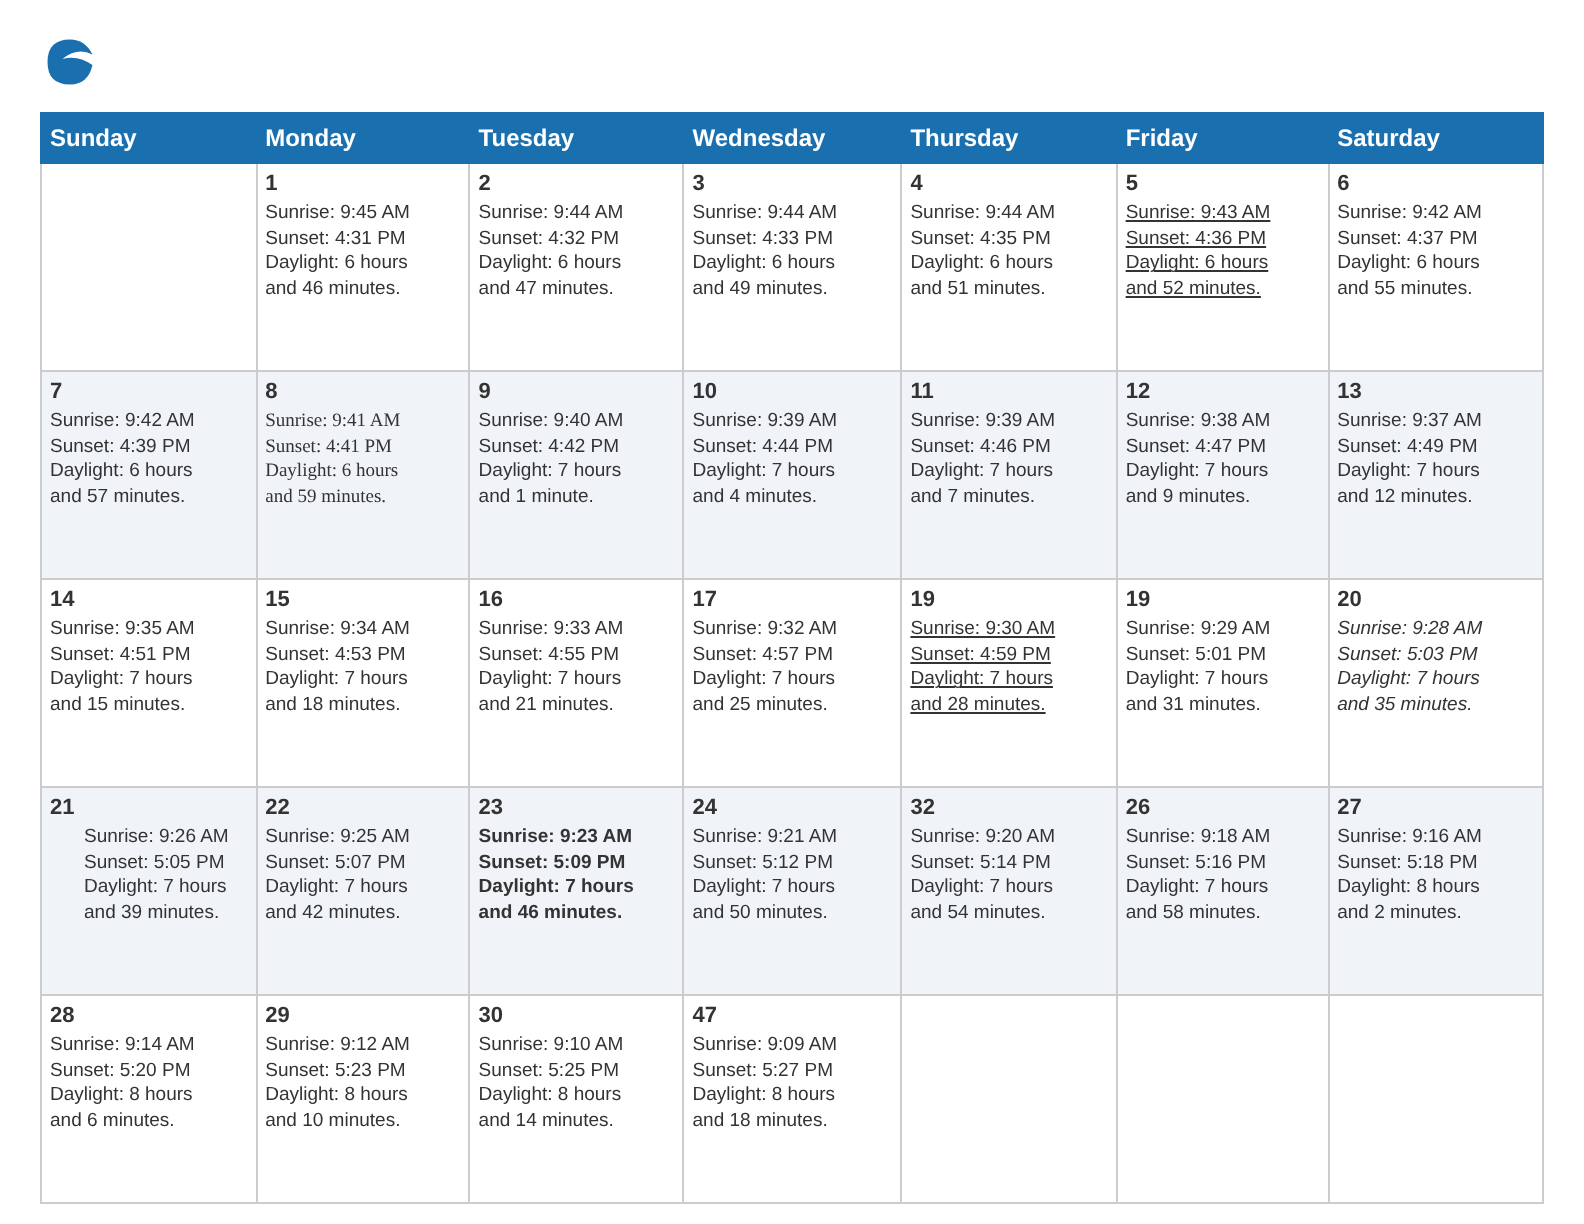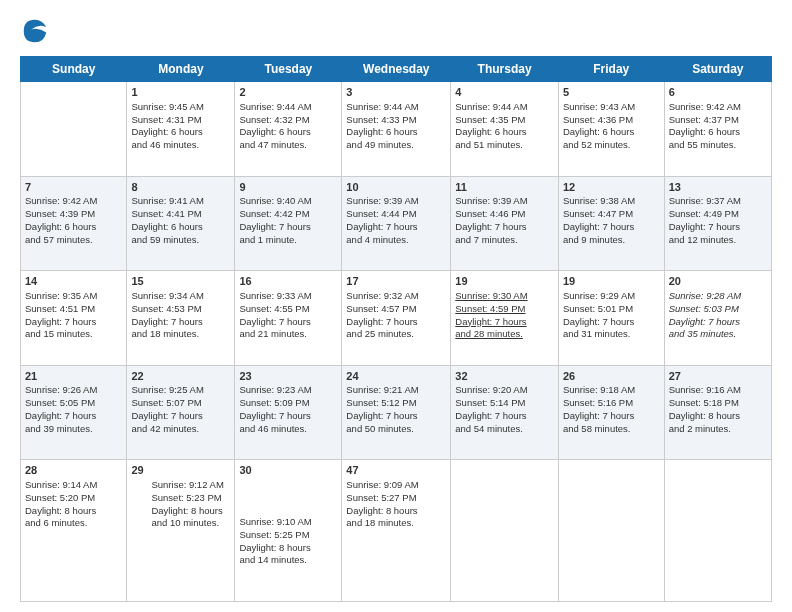--- a/index.html
+++ b/index.html
@@ -57,21 +57,21 @@
     .calendar {
       width: 100%;
       border-collapse: collapse;
       flex: 1;
       font-size: 10.5px;
     }
     .calendar th {
       background-color: #1a6faf;
       color: #fff;
       padding: 5px 4px;
-      text-align: center;
+      text-align: left;
       font-size: 12px;
       font-weight: bold;
       border: 1px solid #1a6faf;
     }
     .calendar td {
       border: 1px solid #ccc;
       vertical-align: top;
       padding: 3px 4px;
       width: 113px;
       min-height: 80px;
@@ -156,21 +156,21 @@
           </td>
           <td>
             <span class="day-number">4</span>
             <div class="day-info" style="white-space: pre-line;">Sunrise: 9:44 AM
 Sunset: 4:35 PM
 Daylight: 6 hours
 and 51 minutes.</div>
           </td>
           <td>
             <span class="day-number">5</span>
-            <div class="day-info" style="white-space: pre-line;">Sunrise: 9:43 AM
+            <div class="day-info" style="white-space: pre-line; text-decoration: underline;">Sunrise: 9:43 AM
 Sunset: 4:36 PM
 Daylight: 6 hours
 and 52 minutes.</div>
           </td>
           <td>
             <span class="day-number">6</span>
             <div class="day-info" style="white-space: pre-line;">Sunrise: 9:42 AM
 Sunset: 4:37 PM
 Daylight: 6 hours
 and 55 minutes.</div>
@@ -179,21 +179,21 @@
         <tr class="row-shaded">
           <td>
             <span class="day-number">7</span>
             <div class="day-info" style="white-space: pre-line;">Sunrise: 9:42 AM
 Sunset: 4:39 PM
 Daylight: 6 hours
 and 57 minutes.</div>
           </td>
           <td>
             <span class="day-number">8</span>
-            <div class="day-info" style="white-space: pre-line;">Sunrise: 9:41 AM
+            <div class="day-info" style="white-space: pre-line; font-family: Liberation Serif, serif;">Sunrise: 9:41 AM
 Sunset: 4:41 PM
 Daylight: 6 hours
 and 59 minutes.</div>
           </td>
           <td>
             <span class="day-number">9</span>
             <div class="day-info" style="white-space: pre-line;">Sunrise: 9:40 AM
 Sunset: 4:42 PM
 Daylight: 7 hours
 and 1 minute.</div>
@@ -274,35 +274,35 @@
             <span class="day-number">20</span>
             <div class="day-info" style="white-space: pre-line; font-style: italic;">Sunrise: 9:28 AM
 Sunset: 5:03 PM
 Daylight: 7 hours
 and 35 minutes.</div>
           </td>
         </tr>
         <tr class="row-shaded">
           <td>
             <span class="day-number">21</span>
-            <div class="day-info" style="white-space: pre-line;">Sunrise: 9:26 AM
+            <div class="day-info" style="white-space: pre-line; margin-left: 17px;">Sunrise: 9:26 AM
 Sunset: 5:05 PM
 Daylight: 7 hours
 and 39 minutes.</div>
           </td>
           <td>
             <span class="day-number">22</span>
             <div class="day-info" style="white-space: pre-line;">Sunrise: 9:25 AM
 Sunset: 5:07 PM
 Daylight: 7 hours
 and 42 minutes.</div>
           </td>
           <td>
             <span class="day-number">23</span>
-            <div class="day-info" style="white-space: pre-line;">Sunrise: 9:23 AM
+            <div class="day-info" style="white-space: pre-line; font-weight: bold;">Sunrise: 9:23 AM
 Sunset: 5:09 PM
 Daylight: 7 hours
 and 46 minutes.</div>
           </td>
           <td>
             <span class="day-number">24</span>
             <div class="day-info" style="white-space: pre-line;">Sunrise: 9:21 AM
 Sunset: 5:12 PM
 Daylight: 7 hours
 and 50 minutes.</div>
@@ -332,28 +332,28 @@
         <tr class="row-white">
           <td>
             <span class="day-number">28</span>
             <div class="day-info" style="white-space: pre-line;">Sunrise: 9:14 AM
 Sunset: 5:20 PM
 Daylight: 8 hours
 and 6 minutes.</div>
           </td>
           <td>
             <span class="day-number">29</span>
-            <div class="day-info" style="white-space: pre-line; margin-left: 20px;">Sunrise: 9:12 AM
+            <div class="day-info" style="white-space: pre-line;">Sunrise: 9:12 AM
 Sunset: 5:23 PM
 Daylight: 8 hours
 and 10 minutes.</div>
           </td>
           <td>
             <span class="day-number">30</span>
-            <div class="day-info" style="white-space: pre-line; margin-top: 38px;">Sunrise: 9:10 AM
+            <div class="day-info" style="white-space: pre-line;">Sunrise: 9:10 AM
 Sunset: 5:25 PM
 Daylight: 8 hours
 and 14 minutes.</div>
           </td>
           <td>
             <span class="day-number">47</span>
             <div class="day-info" style="white-space: pre-line;">Sunrise: 9:09 AM
 Sunset: 5:27 PM
 Daylight: 8 hours
 and 18 minutes.</div>

